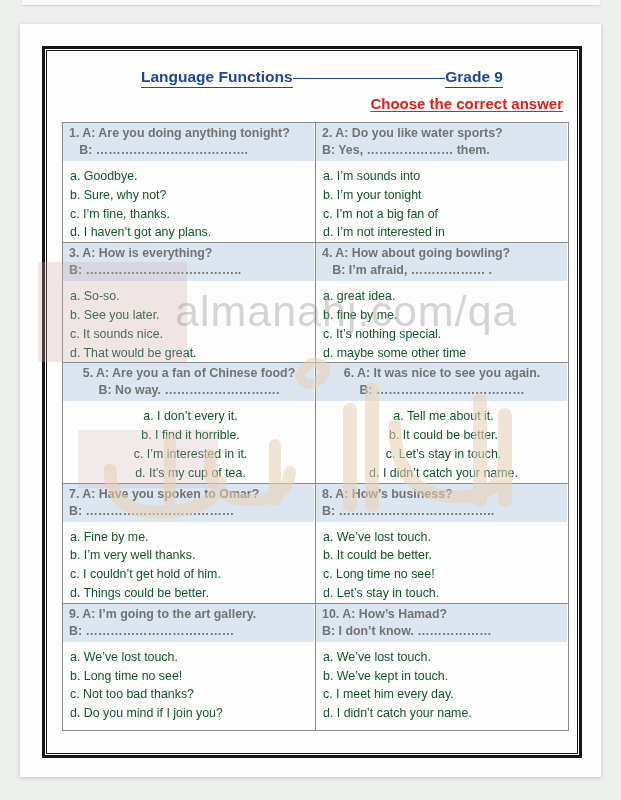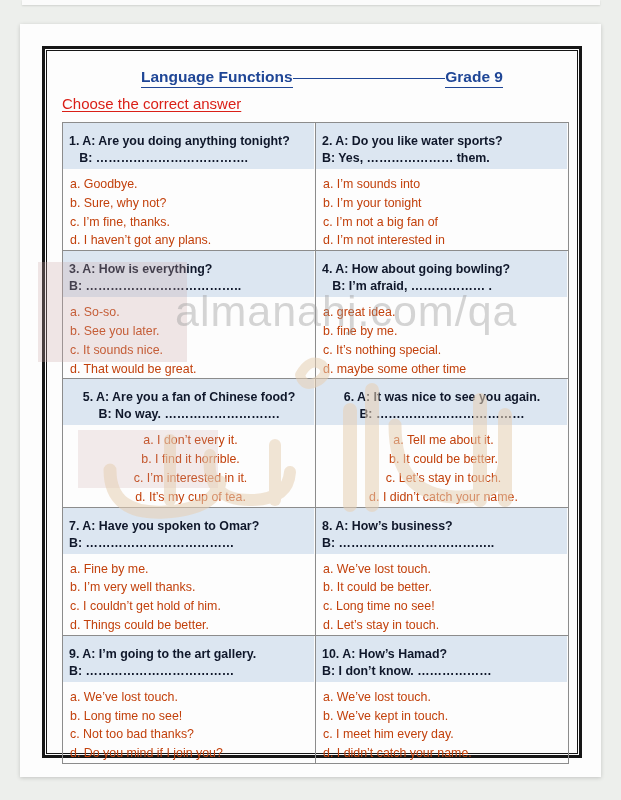--- a/index.html
+++ b/index.html
@@ -35,46 +35,47 @@
   .title-row .t-text{
     font-size:15.5px;font-weight:bold;color:#1f4696;
     border-bottom:1.6px solid #1f4696;padding-bottom:1px;
     white-space:nowrap;
   }
   .title-row .t-spacer{
     flex:1;border-bottom:1.6px solid #1f4696;height:1px;
   }
   .instruction{
     margin:7px 0 0 1px;
-    font-size:15px;font-weight:normal;color:#da1f17;
+    font-size:15px;font-weight:bold;color:#da1f17;
     text-decoration:underline;
     text-underline-offset:2px;
+    text-align:right;
   }
   
   table.q-table{
     border-collapse:collapse;table-layout:fixed;
     margin:10px 0 0 1px;width:506px;
   }
   table.q-table td{
     border:1px solid #8c8c8c;
     vertical-align:top;padding:0;
     width:253px;box-sizing:border-box;
   }
   tr.r1 td{height:114px;} tr.r2 td{height:113px;} tr.r3 td{height:113px;text-align:center;}
   tr.r4 td{height:112px;} tr.r5 td{height:127px;}
   .qhead{
     background:#dce6f1;
-    color:#0f172a;font-weight:bold;font-size:12.4px;
-    padding:10px 5px 2px 6px;margin-right:1px;
+    color:#737373;font-weight:bold;font-size:12.4px;
+    padding:2px 5px 2px 6px;margin-right:1px;
     min-height:33px;
   }
   .qhead div{line-height:17px;white-space:pre-wrap;}
   .opts{padding:6px 4px 0 7px;}
   .opts div{
-    font-size:12.4px;color:#c2410c;line-height:18.8px;
+    font-size:12.4px;color:#14532d;line-height:18.8px;
     white-space:pre-wrap;
   }
   
   .wm-layer{position:absolute;inset:0;pointer-events:none;z-index:6;}
   .wm-url{
     position:absolute;left:175px;top:278px;width:430px;
     font-size:43px;color:#9c9c9c;opacity:.42;letter-spacing:1px;
     white-space:nowrap;
     margin-top:9px;
   }

